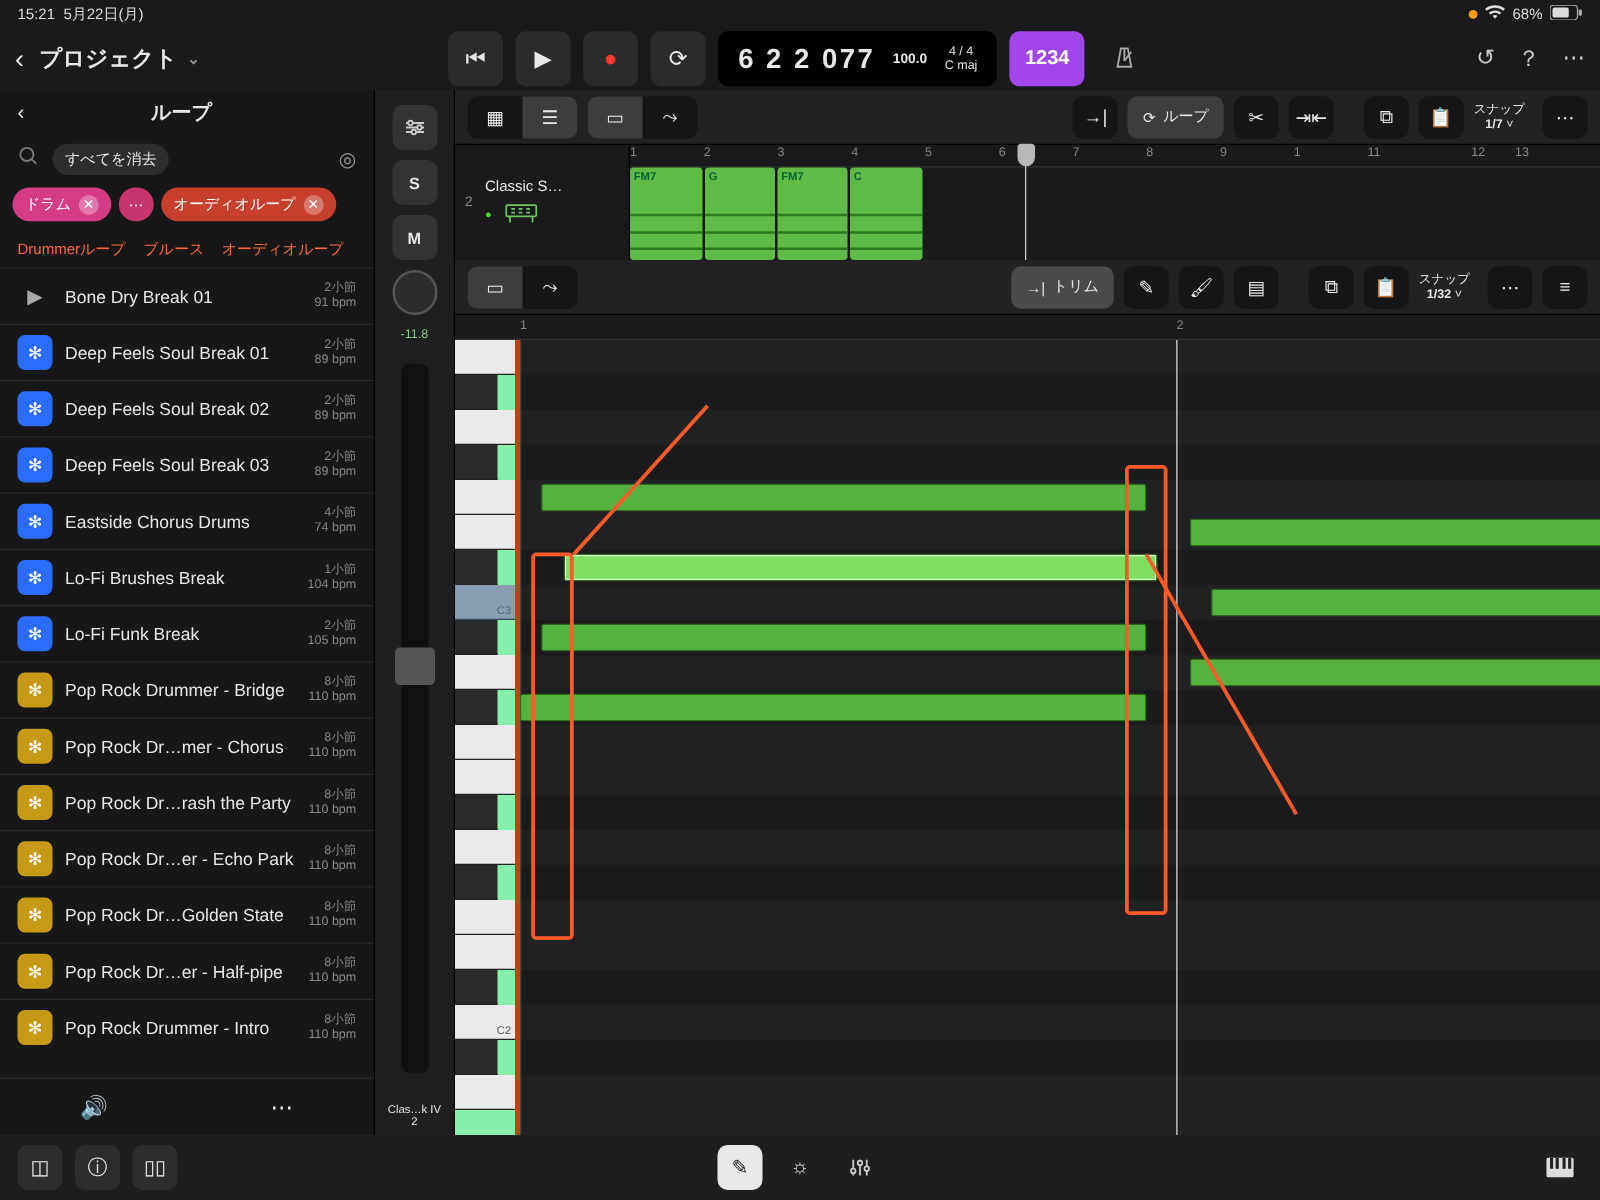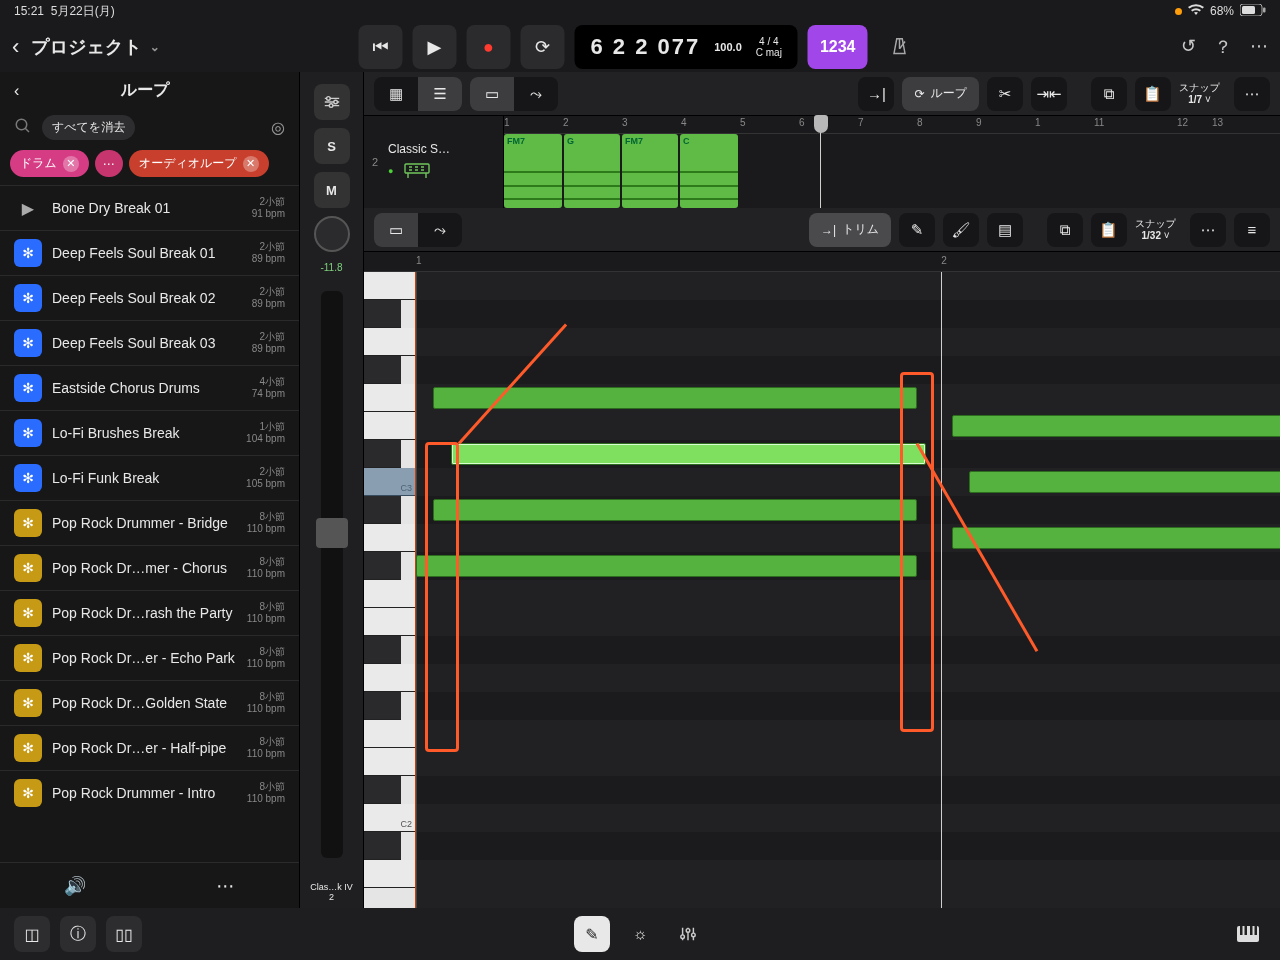--- a/index.html
+++ b/index.html
@@ -79,21 +79,21 @@
 .arrruler{ height:18px; border-bottom:1px solid #333; position:relative;}
 .arrruler span{ position:absolute; top:1px; font-size:10px; color:#888;}
 .region{ position:absolute; top:18px; bottom:0; border-radius:3px; overflow:hidden; font-size:9px; padding:2px 3px; color:#063;}
 .region.g{ background:#5fbb46;}
 .playhead{ position:absolute; top:0; bottom:0; width:0; border-left:1px solid #d0d0d0;}
 .playcap{ position:absolute; top:-1px; width:14px;height:18px;background:#b8b8b8;border-radius:3px 3px 7px 7px; transform:translateX(-7px);}
 
 
 .pianowrap{ flex:1; display:flex; flex-direction:column;}
 .pr-body{ flex:1; display:flex; position:relative; overflow:hidden;}
-.keys{ width:52px; background:#e5e5e5; position:relative; border-right:1px solid #c2410c;}
+.keys{ width:52px; background:#86efac; position:relative; border-right:4px solid #c2410c;}
 .key{ position:absolute; left:0; right:0; border-bottom:1px solid #222; background:#eaeaea;}
 .key.blk{ background:#2a2a2c; right:14px;}
 .grid{ flex:1; position:relative; background:#212123;}
 .row{ position:absolute; left:0; right:0; }
 .row.dark{ background:#1b1b1d;}
 .vline{ position:absolute; top:0; bottom:0; border-left:1px solid #2e2e30;}
 .vline.bar{ border-left:1px solid #444;}
 .note{ position:absolute; background:#56b23f; border:1px solid #2d6b1e; border-radius:2px;}
 .note.sel{ background:#7fe060; box-shadow:inset 0 0 0 1px #d8ffd0;}
 .pr-play{ position:absolute; top:0; bottom:0; width:0; border-left:1px solid #cfcfcf;}
@@ -187,20 +187,25 @@
     <div class="tags">
       <span class="tag pink">
           <span>ドラム</span>
           <span class="x">✕</span>
         </span>
       <span class="tag more">⋯</span>
       <span class="tag red">
           <span>オーディオループ</span>
           <span class="x">✕</span>
         </span>
+    </div>
+    <div class="subtabs">
+      <span>Drummerループ</span>
+      <span>ブルース</span>
+      <span>オーディオループ</span>
     </div>
     <div class="loops" id="loops">
         <div class="loop">
           <div class="ic play">▶</div>
     <div class="nm">Bone Dry Break 01</div>
     <div class="meta">2小節<br>91 bpm</div>
         </div>
         <div class="loop">
           <div class="ic blue">✻</div>
     <div class="nm">Deep Feels Soul Break 01</div>

